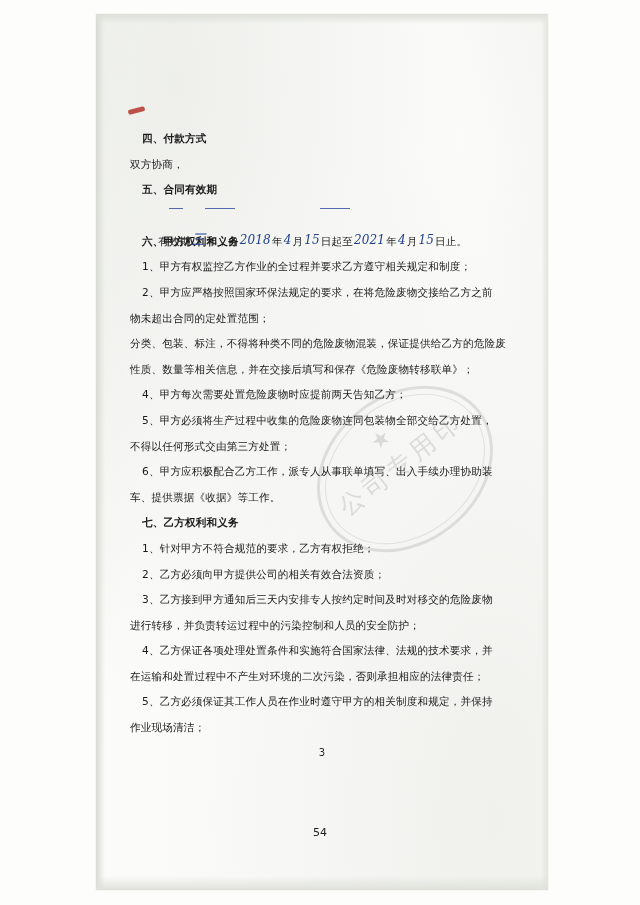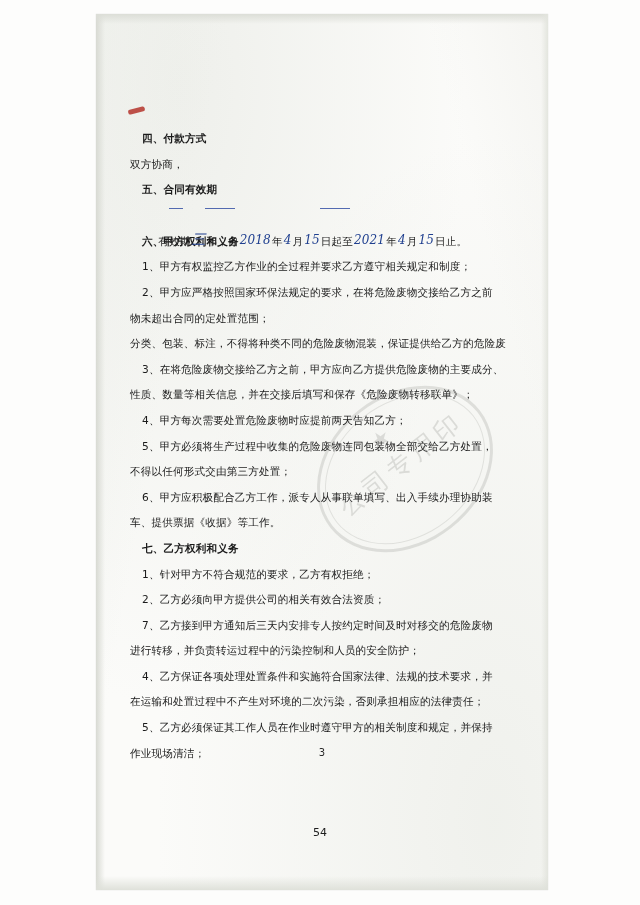--- a/index.html
+++ b/index.html
@@ -236,32 +236,31 @@
         <span class="hand-strike" style="left:39px; top:5px; width:14px;"></span>
         <span class="hand-strike" style="left:75px; top:5px; width:30px;"></span>
         <span class="hand-strike" style="left:190px; top:5px; width:30px;"></span>
       </p>
 
       <p class="sec-head">六、甲方权利和义务</p>
       <p class="item">1、甲方有权监控乙方作业的全过程并要求乙方遵守相关规定和制度；</p>
       <p class="item">2、甲方应严格按照国家环保法规定的要求，在将危险废物交接给乙方之前</p>
       <p class="cont">物未超出合同的定处置范围；</p>
       <p class="cont">分类、包装、标注，不得将种类不同的危险废物混装，保证提供给乙方的危险废</p>
-      <p class="item">3、在将危险废物交接给乙方之前，甲方应向乙方提供危险废物的主要成分、</p>
       <p class="cont">性质、数量等相关信息，并在交接后填写和保存《危险废物转移联单》；</p>
       <p class="item">4、甲方每次需要处置危险废物时应提前两天告知乙方；</p>
       <p class="item">5、甲方必须将生产过程中收集的危险废物连同包装物全部交给乙方处置，</p>
       <p class="cont">不得以任何形式交由第三方处置；</p>
       <p class="item">6、甲方应积极配合乙方工作，派专人从事联单填写、出入手续办理协助装</p>
       <p class="cont">车、提供票据《收据》等工作。</p>
 
       <p class="sec-head">七、乙方权利和义务</p>
       <p class="item">1、针对甲方不符合规范的要求，乙方有权拒绝；</p>
       <p class="item">2、乙方必须向甲方提供公司的相关有效合法资质；</p>
-      <p class="item">7、乙方接到甲方通知后三天内安排专人按约定时间及时对移交的危险废物</p>
+      <p class="item">3、乙方接到甲方通知后三天内安排专人按约定时间及时对移交的危险废物</p>
       <p class="cont">进行转移，并负责转运过程中的污染控制和人员的安全防护；</p>
       <p class="item">4、乙方保证各项处理处置条件和实施符合国家法律、法规的技术要求，并</p>
       <p class="cont">在运输和处置过程中不产生对环境的二次污染，否则承担相应的法律责任；</p>
       <p class="item">5、乙方必须保证其工作人员在作业时遵守甲方的相关制度和规定，并保持</p>
       <p class="cont">作业现场清洁；</p>
 
     </div>
 
     <div class="inner-page-no">3</div>
   </div>

